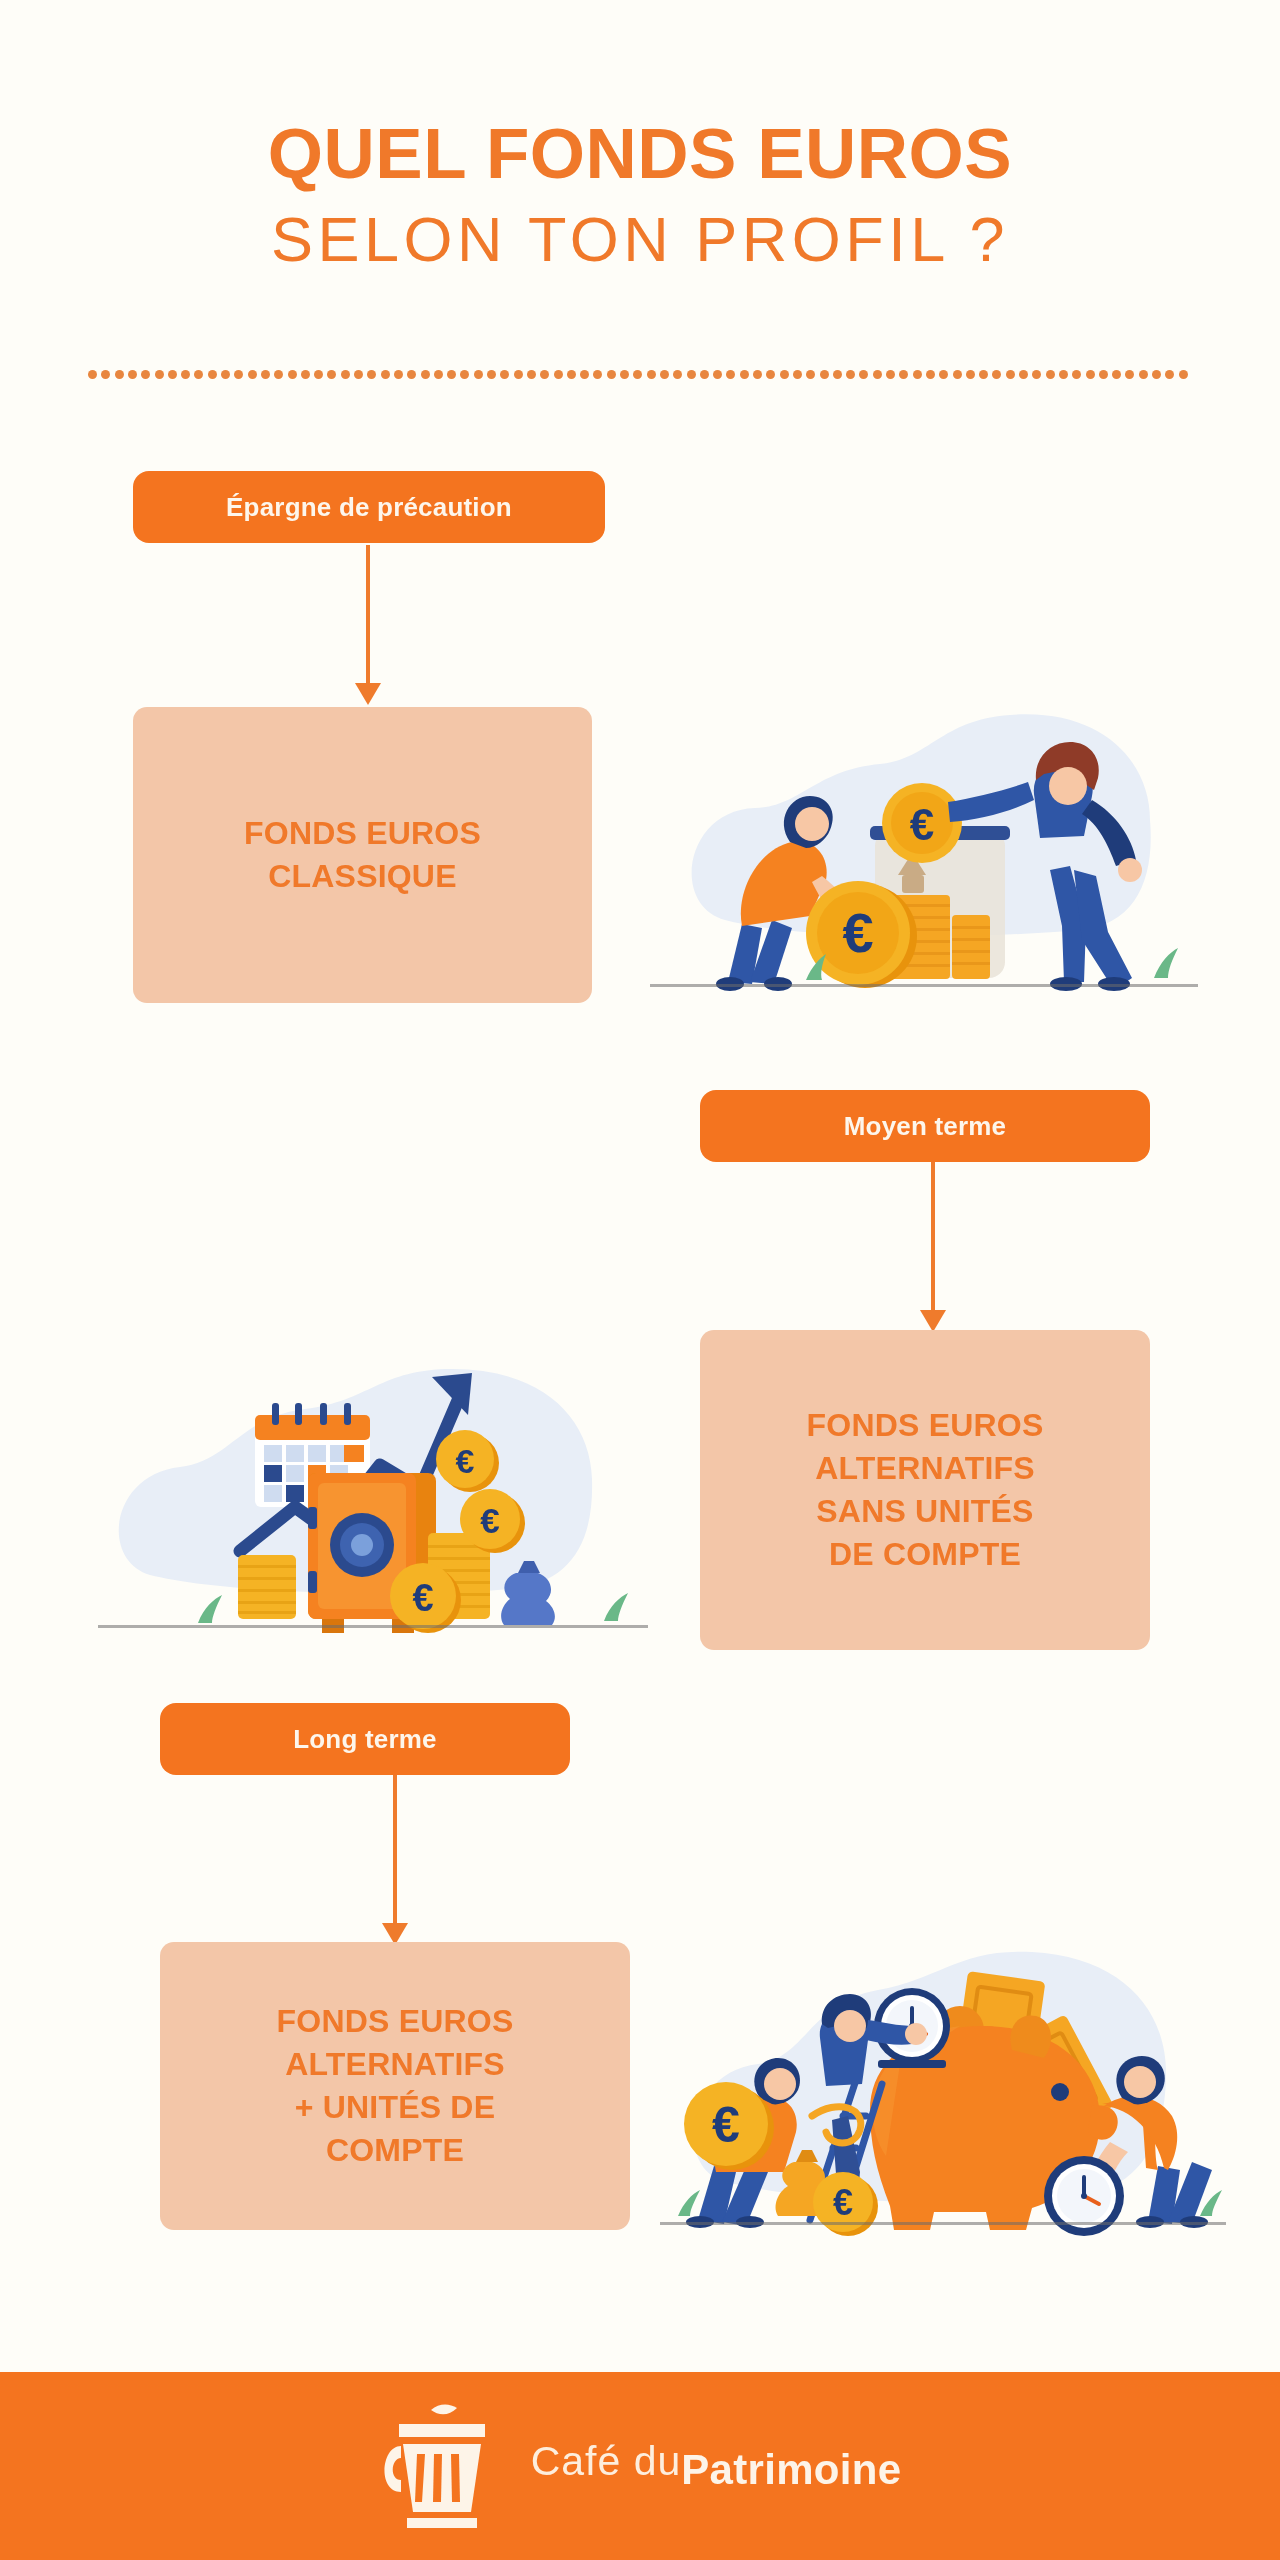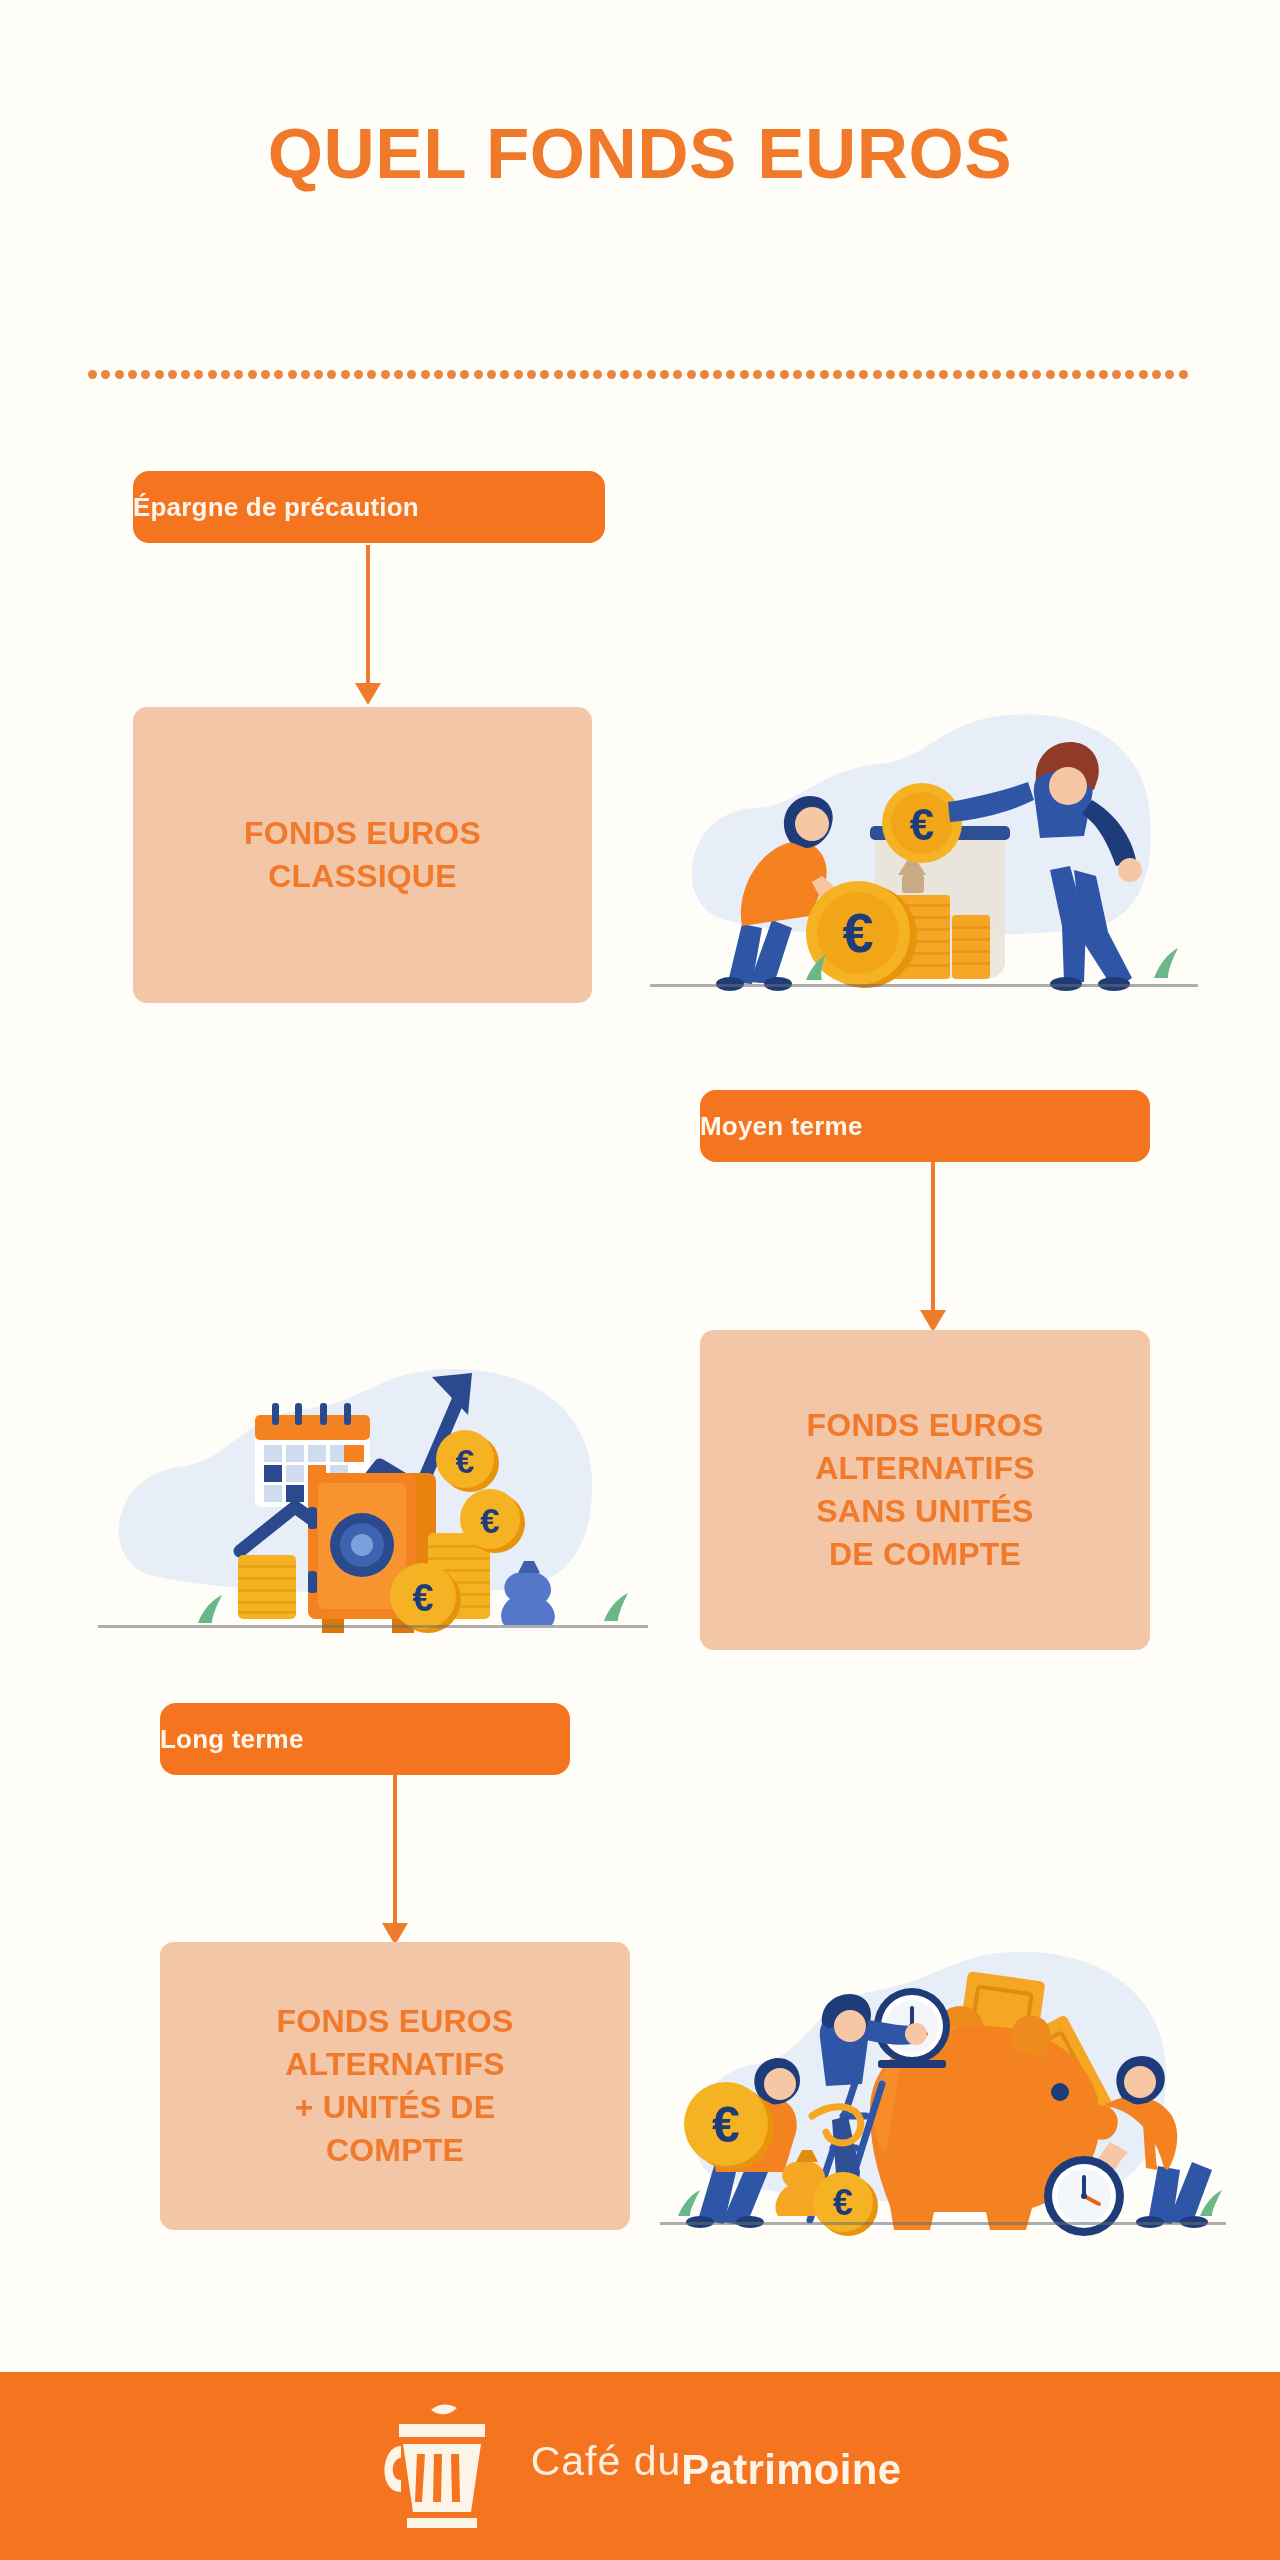--- a/index.html
+++ b/index.html
@@ -55,21 +55,21 @@
 
   
   .pill {
     position: absolute;
     background: #f4741f;
     border-radius: 16px;
     color: #fdf6ec;
     font-weight: bold;
     display: flex;
     align-items: center;
-    justify-content: flex-start;
+    justify-content: center;
     text-align: center;
   }
   .pill-label { font-size: 26px; letter-spacing: 0.2px; }
 
   
   .arrow {
     position: absolute;
     width: 26px;
   }
   .arrow .stem {
@@ -140,20 +140,21 @@
     margin-top: 8px;
   }
 </style>
 </head>
 <body>
 
 <div class="page">
 
   <div class="header">
     <div class="title-line1">QUEL FONDS EUROS</div>
+    <div class="title-line2">SELON TON PROFIL ?</div>
   </div>
 
   <div class="divider" id="divider">
       <span class="dot" style="left: 0px; background: rgb(232, 134, 63);"></span>
       <span class="dot" style="left: 13.3px; background: rgb(232, 134, 63);"></span>
       <span class="dot" style="left: 26.6px; background: rgb(232, 134, 63);"></span>
       <span class="dot" style="left: 39.9px; background: rgb(232, 134, 63);"></span>
       <span class="dot" style="left: 53.2px; background: rgb(232, 134, 63);"></span>
       <span class="dot" style="left: 66.5px; background: rgb(232, 134, 63);"></span>
       <span class="dot" style="left: 79.8px; background: rgb(232, 134, 63);"></span>

